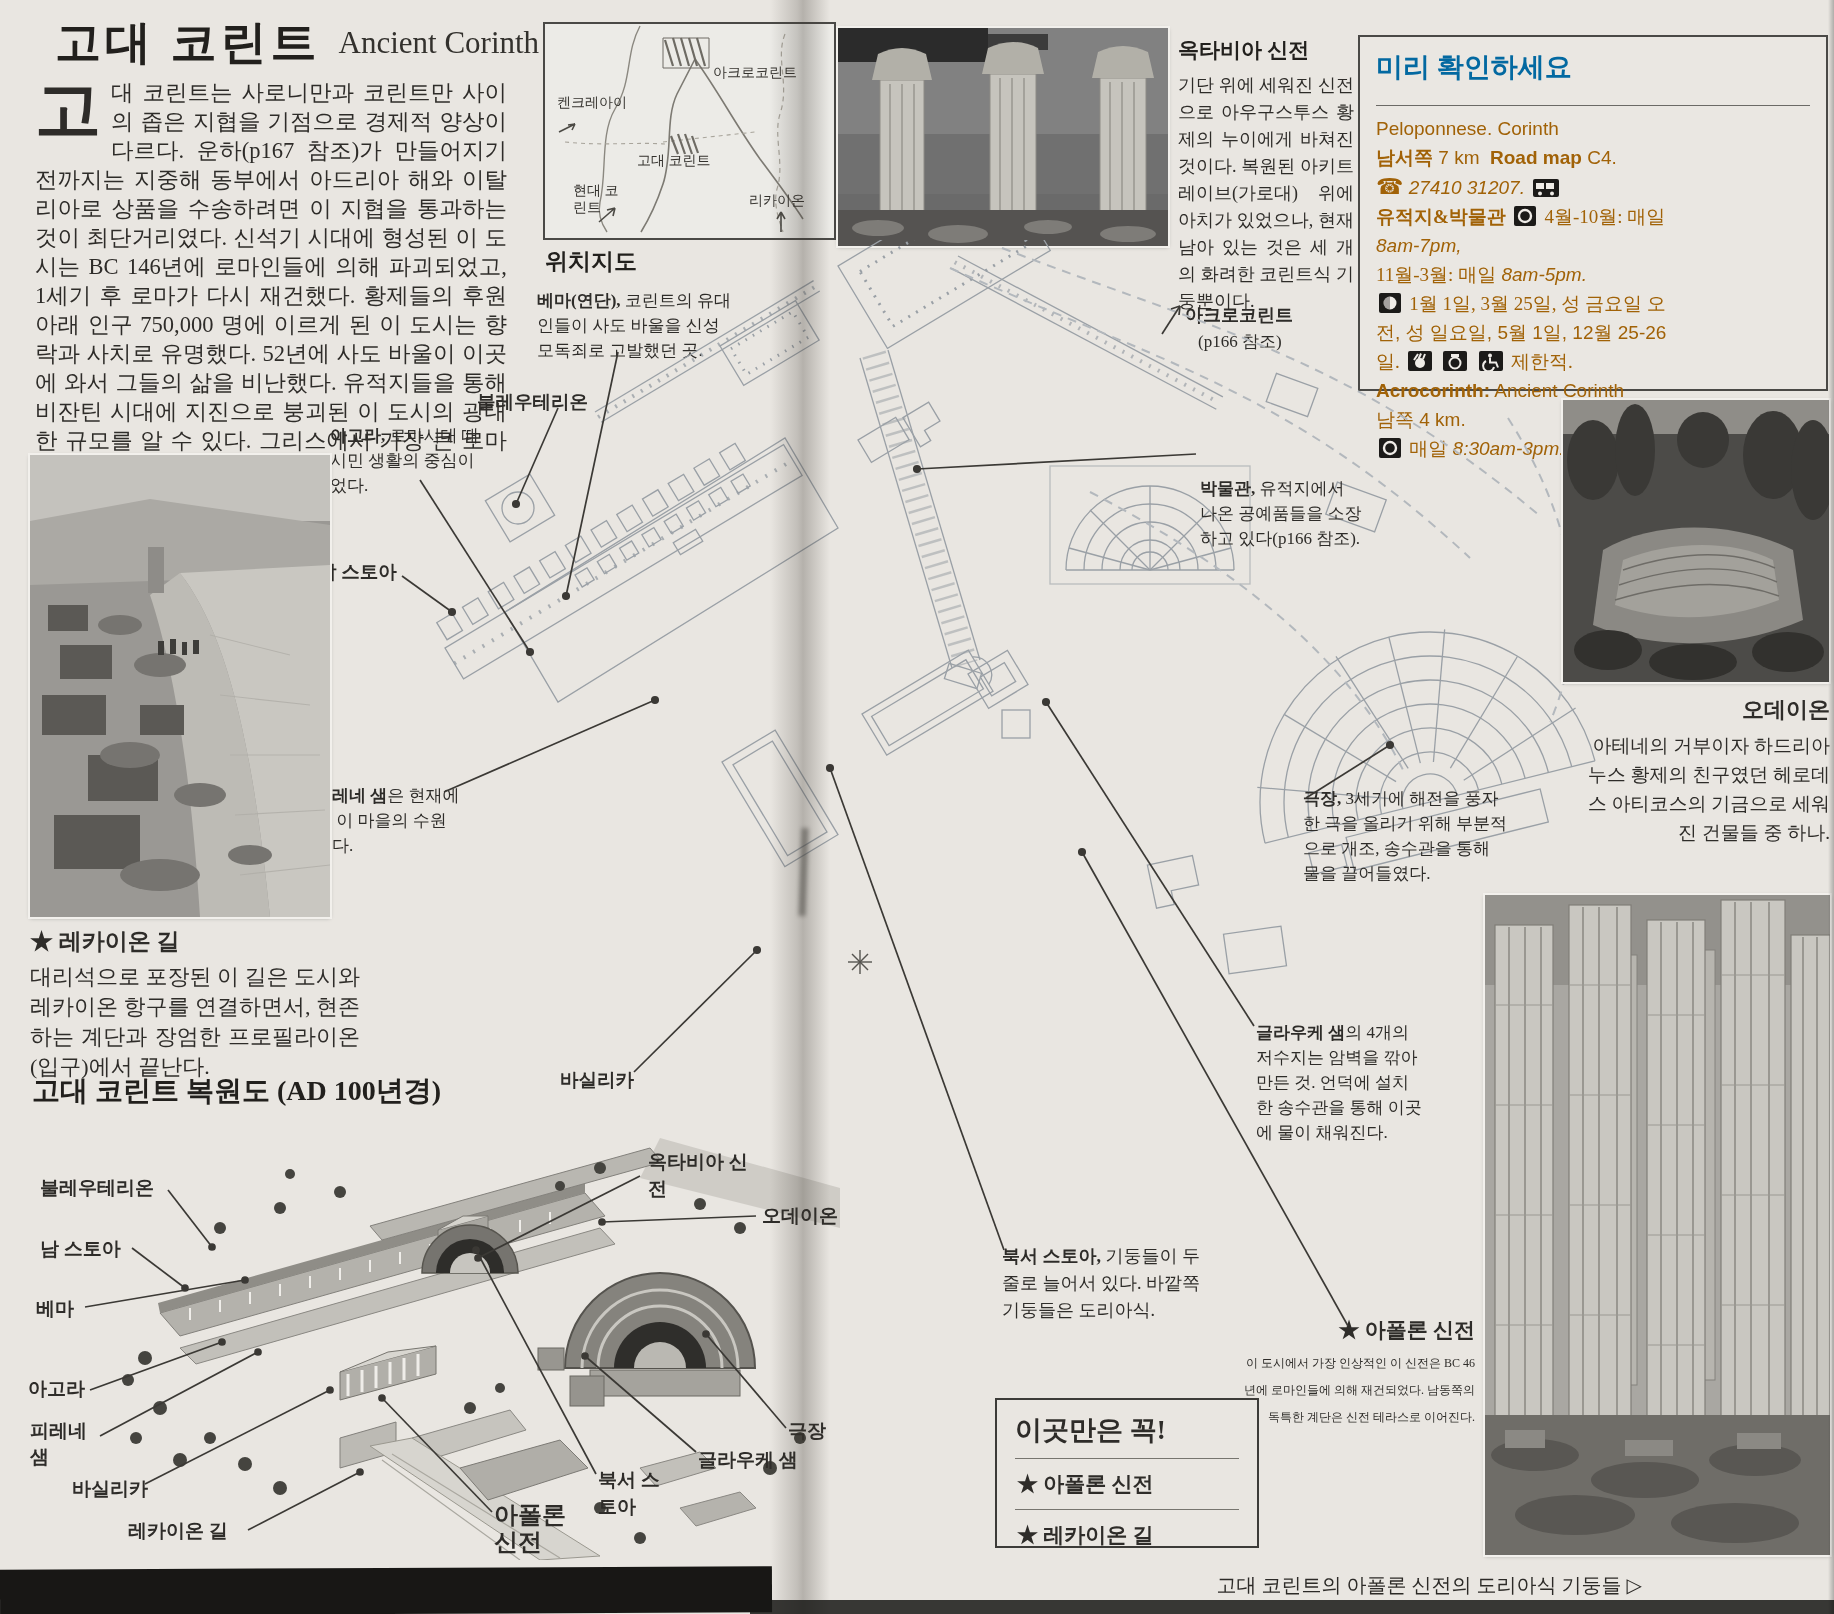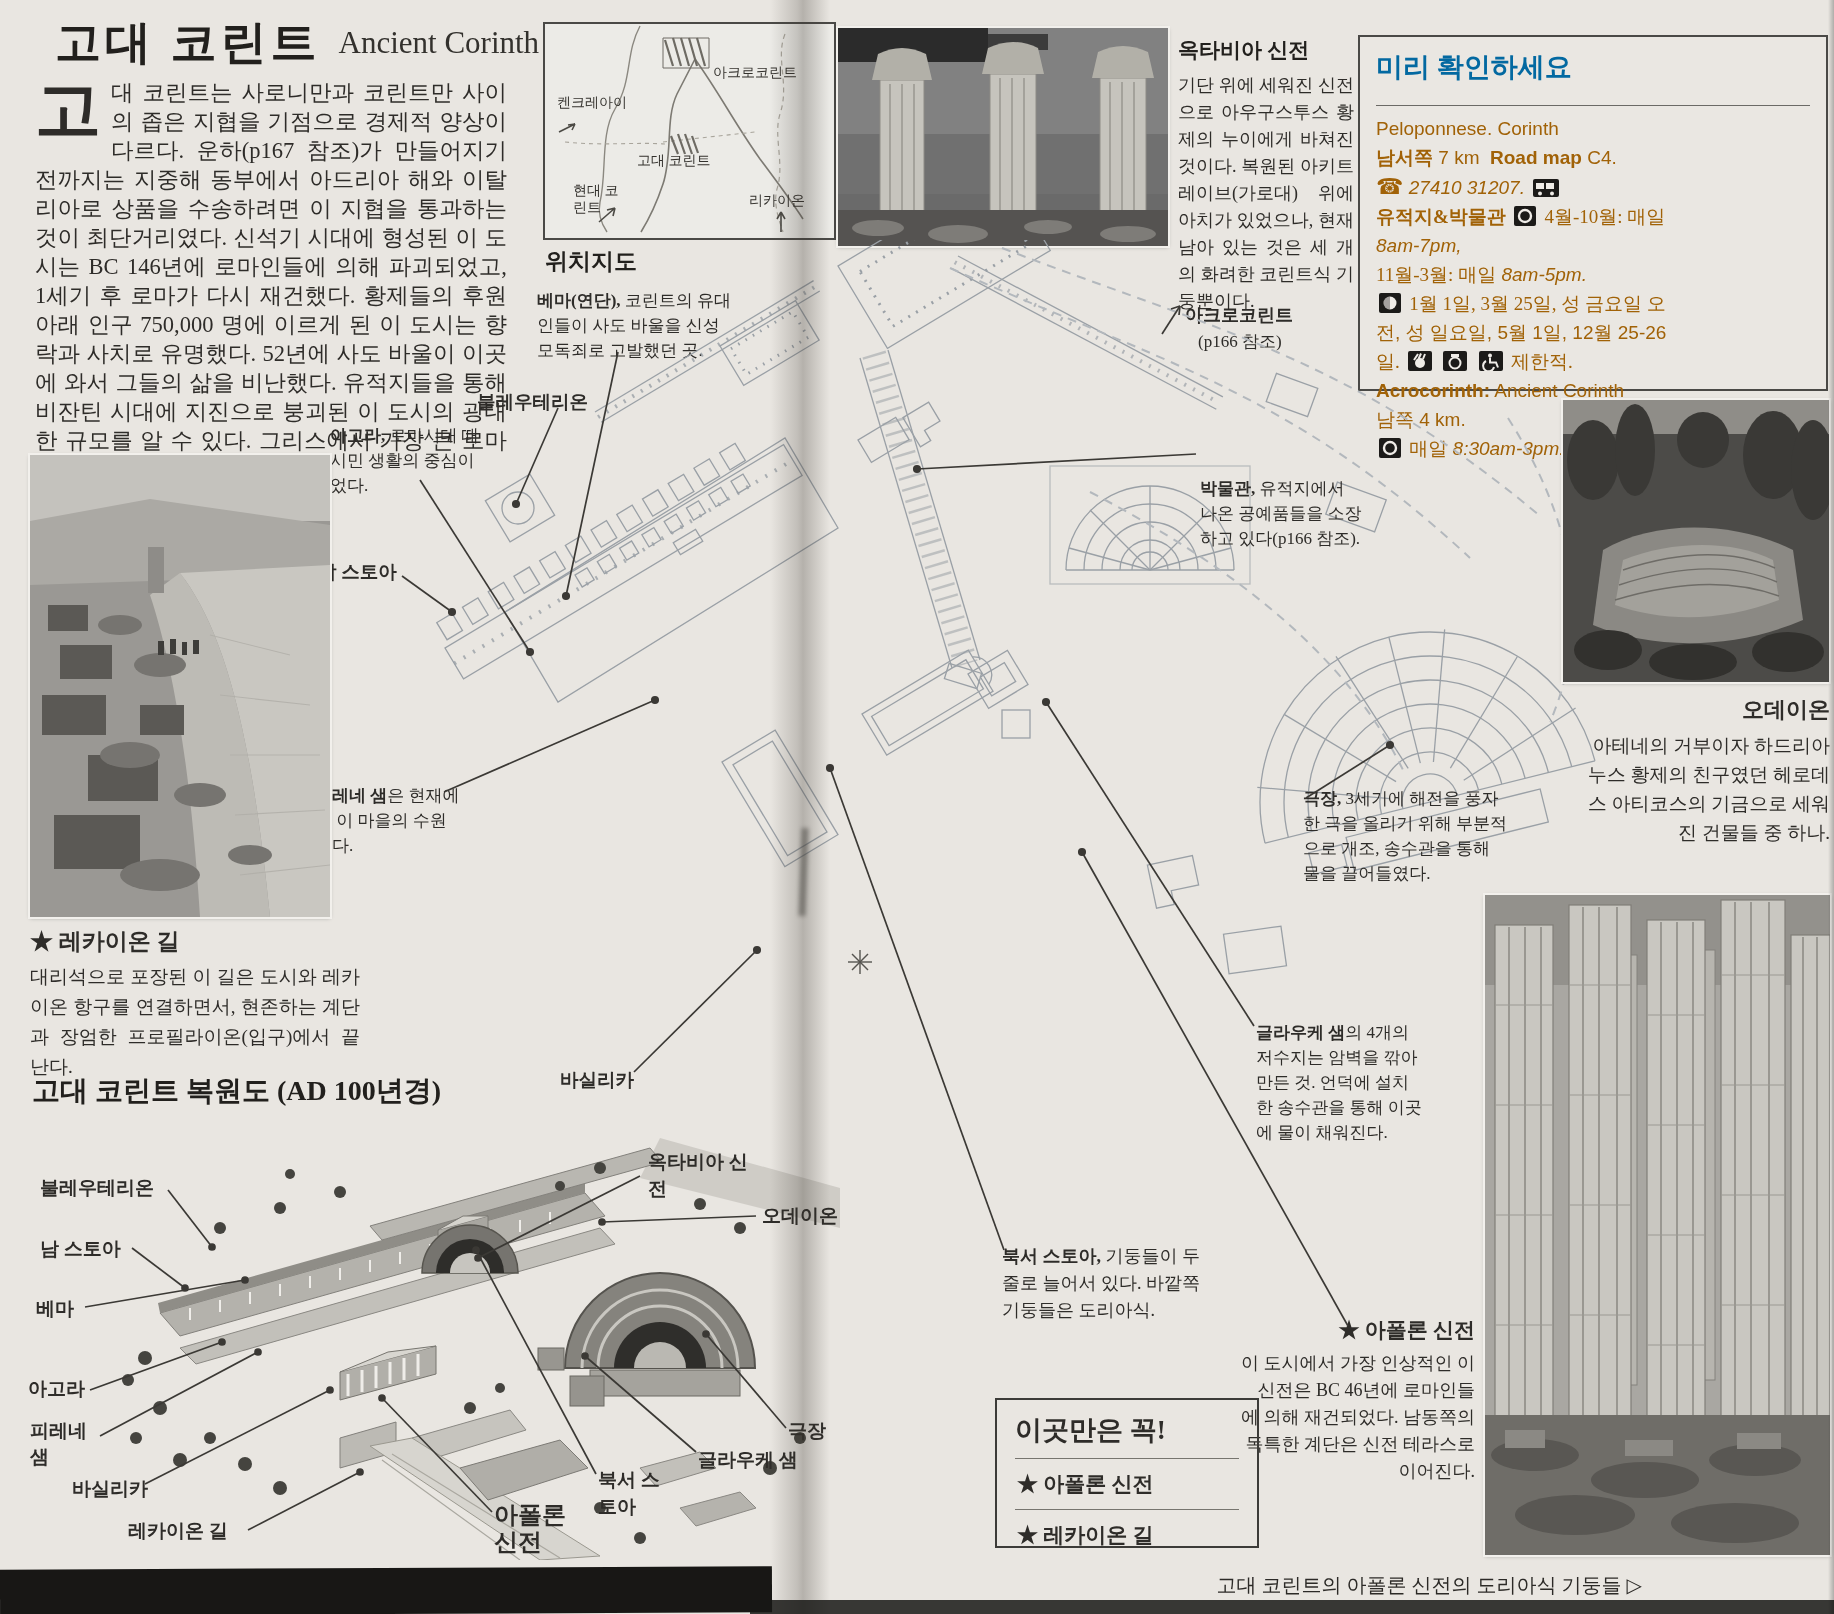--- a/index.html
+++ b/index.html
@@ -406,21 +406,21 @@
           <rect x="140" y="184" width="6" height="15"></rect>
         <rect x="152" y="187" width="5" height="13"></rect>
           <rect x="163" y="185" width="6" height="14"></rect>
       </g>
       <g stroke="#b0aea8" stroke-width="1.2" opacity=".8">
         <path d="M180 180 L260 200 M190 240 L280 250 M200 300 L290 300 M205 360 L295 355 M210 420 L300 410"></path>
       </g>
     </svg>
   </div>
   <div class="abs ko" style="left:30px;top:926px;font-size:23px;font-weight:bold;">★ 레카이온 길</div>
-  <div class="abs ko" style="left:30px;top:962px;width:330px;font-size:19px;line-height:30px;text-align:justify;">대리석으로 포장된 이 길은 도시와 레카이온 항구를 연결하면서, 현존하는 계단과 장엄한 프로필라이온(입구)에서 끝난다.</div>
+  <div class="abs ko" style="left:30px;top:962px;width:330px;font-size:22px;line-height:30px;text-align:justify;">대리석으로 포장된 이 길은 도시와 레카이온 항구를 연결하면서, 현존하는 계단과 장엄한 프로필라이온(입구)에서 끝난다.</div>
 
   <div class="abs photo" style="left:1563px;top:400px;width:266px;height:282px;">
     <svg width="266" height="282" viewBox="0 0 266 282">
       <rect width="266" height="282" fill="#4c4b48"></rect>
       <rect width="266" height="34" fill="#8f8d88"></rect>
       <g fill="#3a3936">
         <ellipse cx="30" cy="60" rx="26" ry="40"></ellipse>
           <ellipse cx="72" cy="50" rx="20" ry="46"></ellipse>
         <ellipse cx="210" cy="55" rx="30" ry="44"></ellipse>
           <ellipse cx="250" cy="70" rx="22" ry="50"></ellipse>
@@ -534,21 +534,21 @@
   <div class="abs ko" style="left:128px;top:1518px;font-size:19px;font-weight:600;">레카이온 길</div>
   <div class="abs ko" style="left:648px;top:1148px;width:110px;font-size:19px;font-weight:600;line-height:27px;">옥타비아 신전</div>
   <div class="abs ko" style="left:762px;top:1203px;font-size:19px;font-weight:600;">오데이온</div>
   <div class="abs ko" style="left:698px;top:1446px;width:100px;font-size:19px;font-weight:600;line-height:27px;">글라우케 샘</div>
   <div class="abs ko" style="left:788px;top:1418px;font-size:19px;font-weight:600;">극장</div>
   <div class="abs ko" style="left:598px;top:1466px;width:72px;font-size:19px;font-weight:600;line-height:27px;">북서 스토아</div>
   <div class="abs ko" style="left:494px;top:1502px;width:82px;font-size:24px;font-weight:600;line-height:27px;">아폴론 신전</div>
 
   <div class="abs right" style="left:1240px;top:1316px;width:235px;">
     <div class="ko b" style="font-size:21px;">★ 아폴론 신전</div>
-    <div class="ko" style="font-size:18px;line-height:27px;margin-top:6px;">이 도시에서 가장 인상적인 이 신전은 BC 46년에 로마인들에 의해 재건되었다. 남동쪽의 독특한 계단은 신전 테라스로 이어진다.</div>
+    <div class="ko" style="font-size:12px;line-height:27px;margin-top:6px;">이 도시에서 가장 인상적인 이 신전은 BC 46년에 로마인들에 의해 재건되었다. 남동쪽의 독특한 계단은 신전 테라스로 이어진다.</div>
   </div>
 
   <div class="abs mustsee" style="left:995px;top:1398px;width:264px;height:150px;">
     <div class="title ko">이곳만은 꼭!</div>
     <div class="item ko">★ 아폴론 신전</div>
     <div class="item ko">★ 레카이온 길</div>
   </div>
 
   <div class="abs photo" style="left:1485px;top:895px;width:345px;height:660px;">
     <svg width="345" height="660" viewBox="0 0 345 660">

